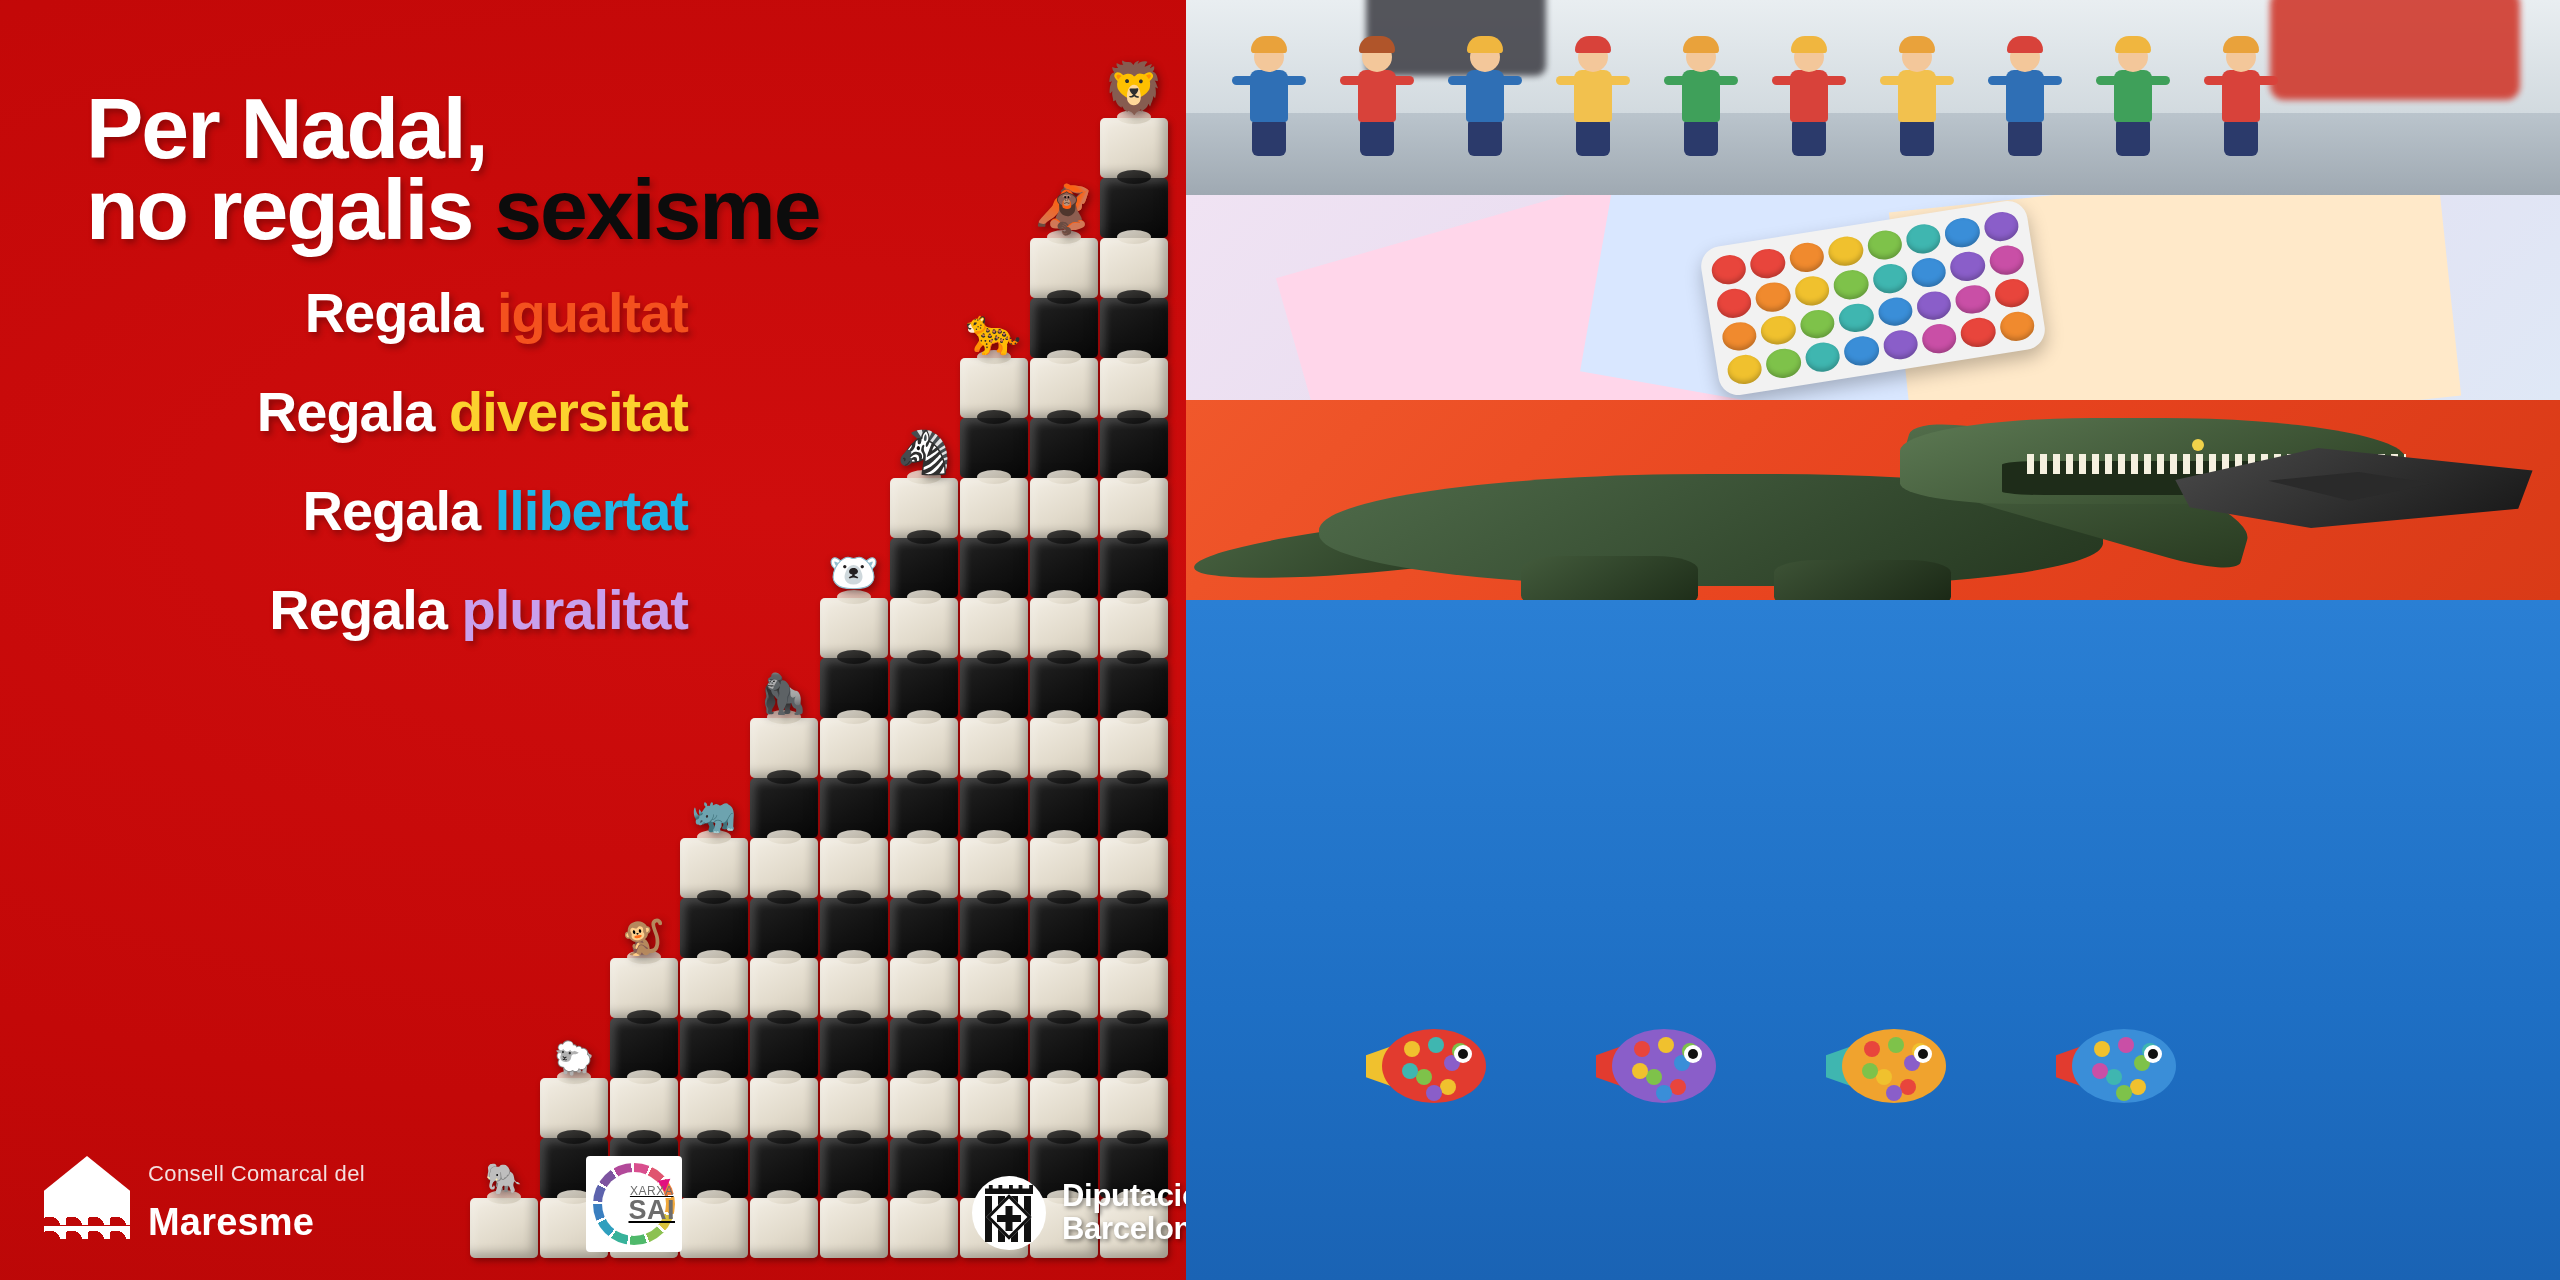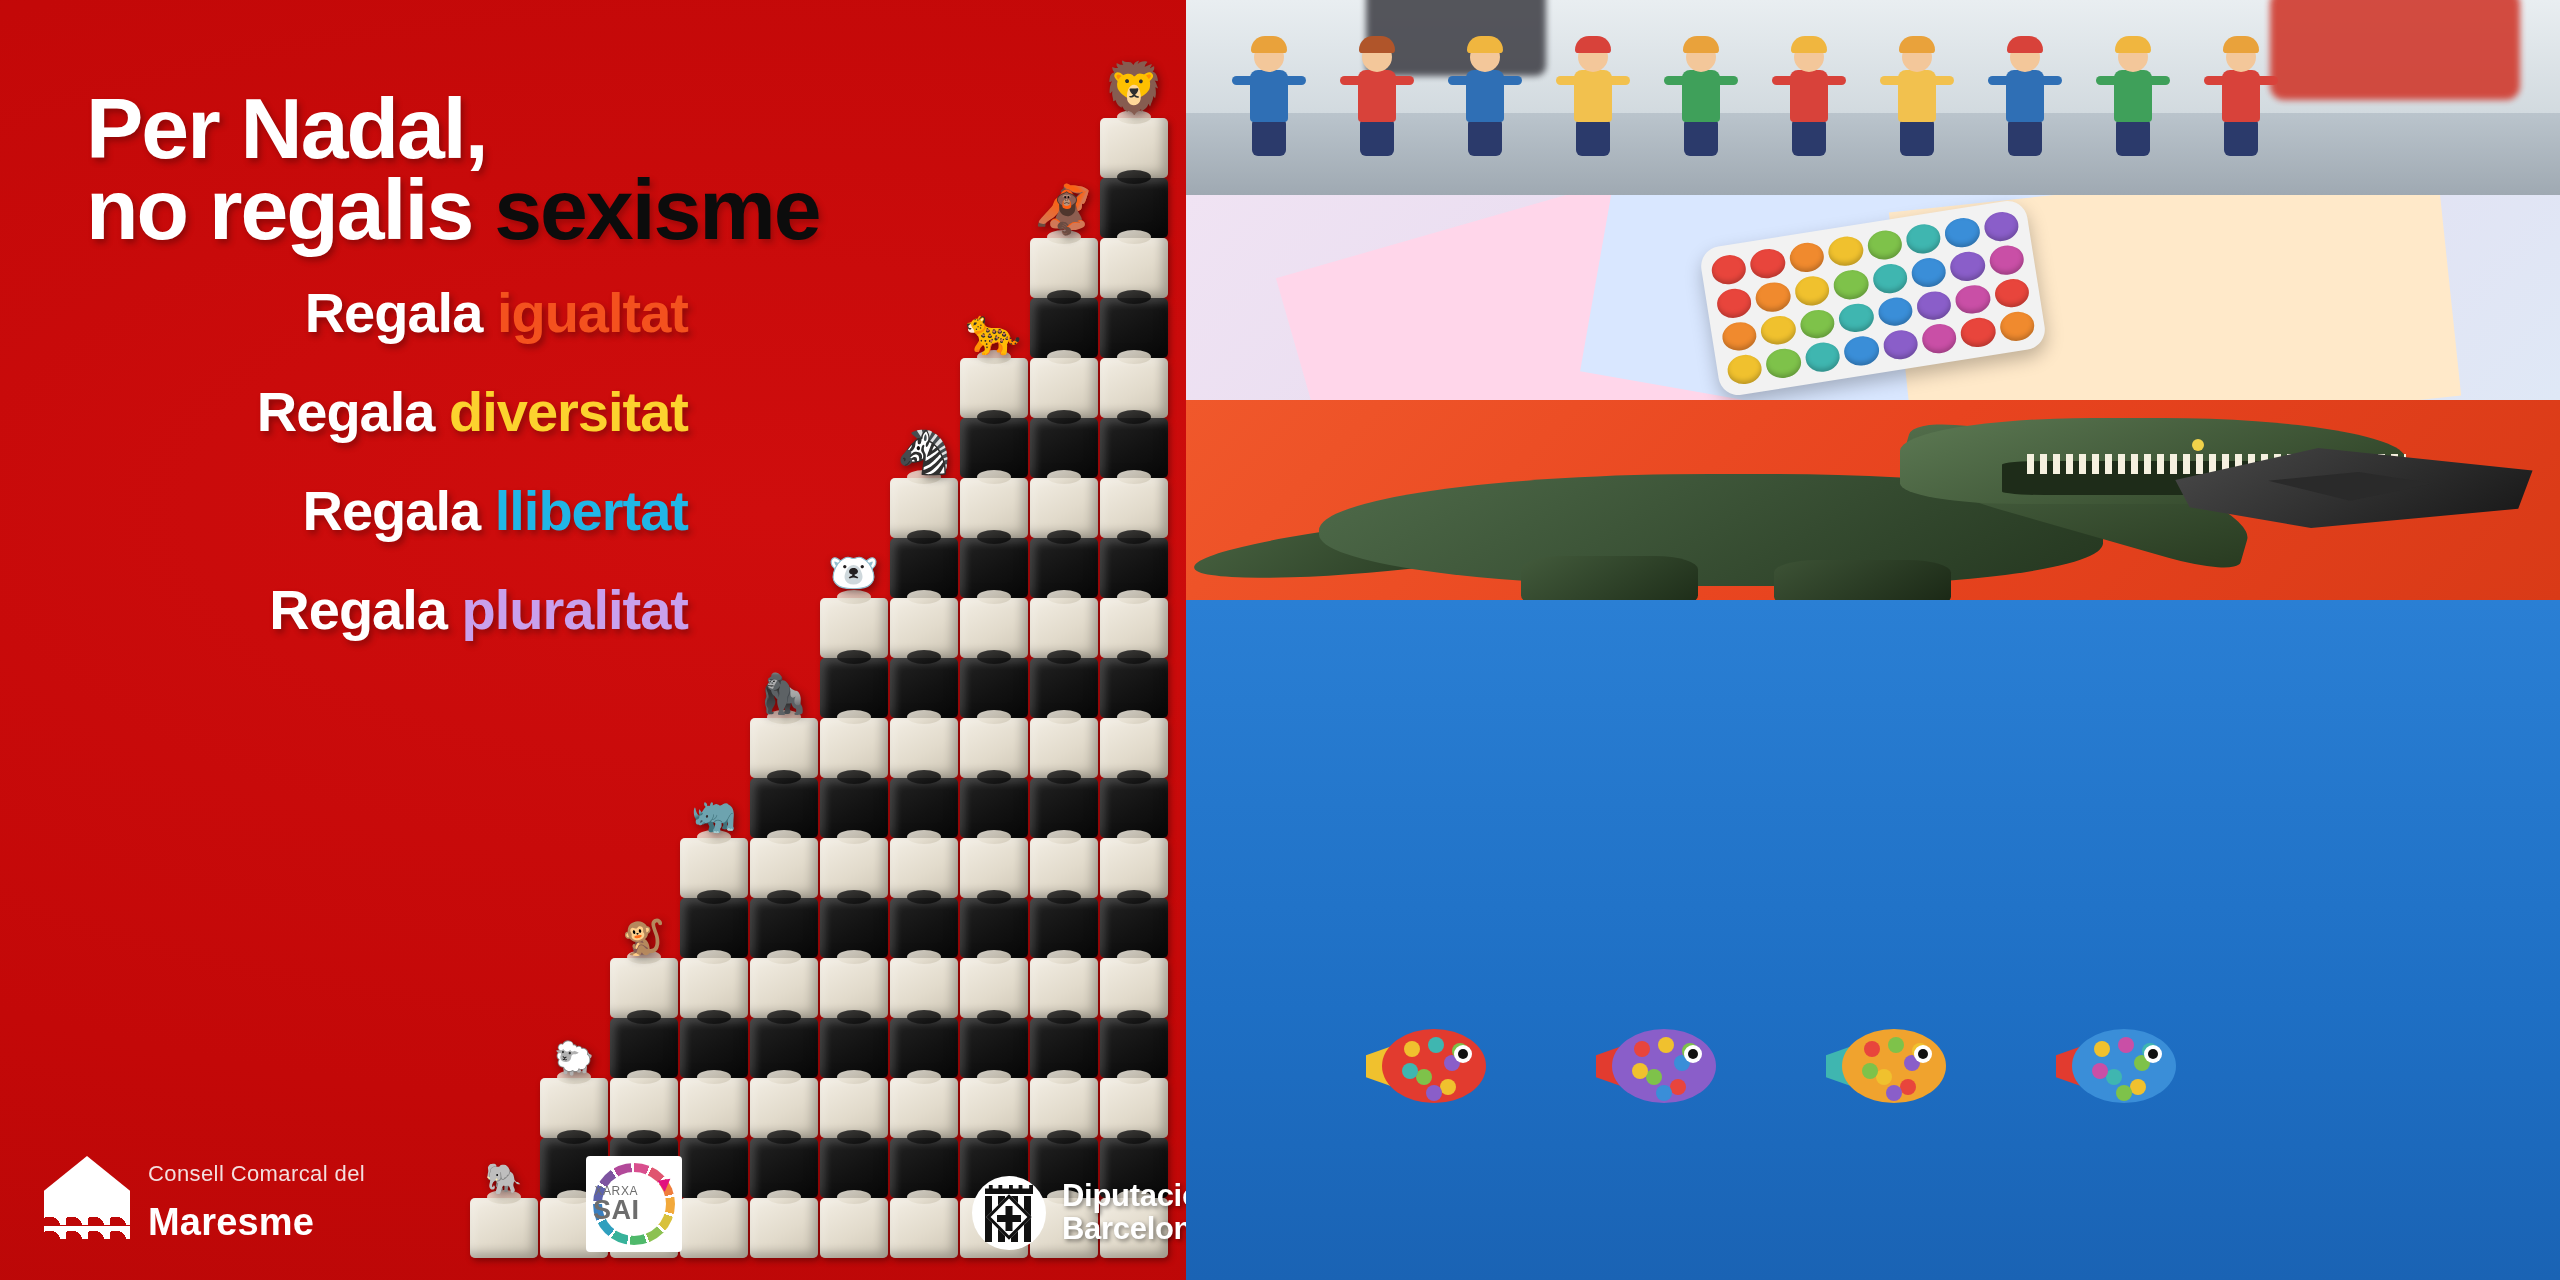--- a/index.html
+++ b/index.html
@@ -204,21 +204,21 @@
         #f2a93b 80deg 104deg,#ffffff 104deg 108deg,
         #d8c13c 108deg 130deg,#ffffff 130deg 134deg,
         #8cc152 134deg 158deg,#ffffff 158deg 162deg,
         #4fb96b 162deg 186deg,#ffffff 186deg 190deg,
         #37b29a 190deg 214deg,#ffffff 214deg 218deg,
         #2f9fbe 218deg 242deg,#ffffff 242deg 246deg,
         #3a7fc0 246deg 270deg,#ffffff 270deg 274deg,
         #5d63ad 274deg 298deg,#ffffff 298deg 302deg,
         #7d54a0 302deg 326deg,#ffffff 326deg 330deg,
         #b2499a 330deg 356deg,#ffffff 356deg 360deg);
-      display:flex; align-items:center; justify-content:flex-start; }
+      display:flex; align-items:center; justify-content:flex-end;text-decoration:underline; }
   #sai-ring::before { content:""; position:absolute; left:9px; top:9px;
       width:64px; height:64px; border-radius:50%; background:#fff; }
   #sai-arrow { position:absolute; right:7px; top:13px; width:0; height:0;
       border-top:7px solid transparent; border-bottom:7px solid transparent;
       border-right:11px solid #e2107f; transform: rotate(24deg); }
   #sai-label { position:relative; text-align:center; line-height:1; }
   #sai-label .xarxa { font-size:12px; color:#6d6d6d; letter-spacing:.6px; }
   #sai-label .sai { font-size:27px; color:#6d6d6d; font-weight:700; letter-spacing:.5px; }
 
   #logo-dipu { position:absolute; left:972px; bottom:30px; display:flex; align-items:center; gap:16px; }

